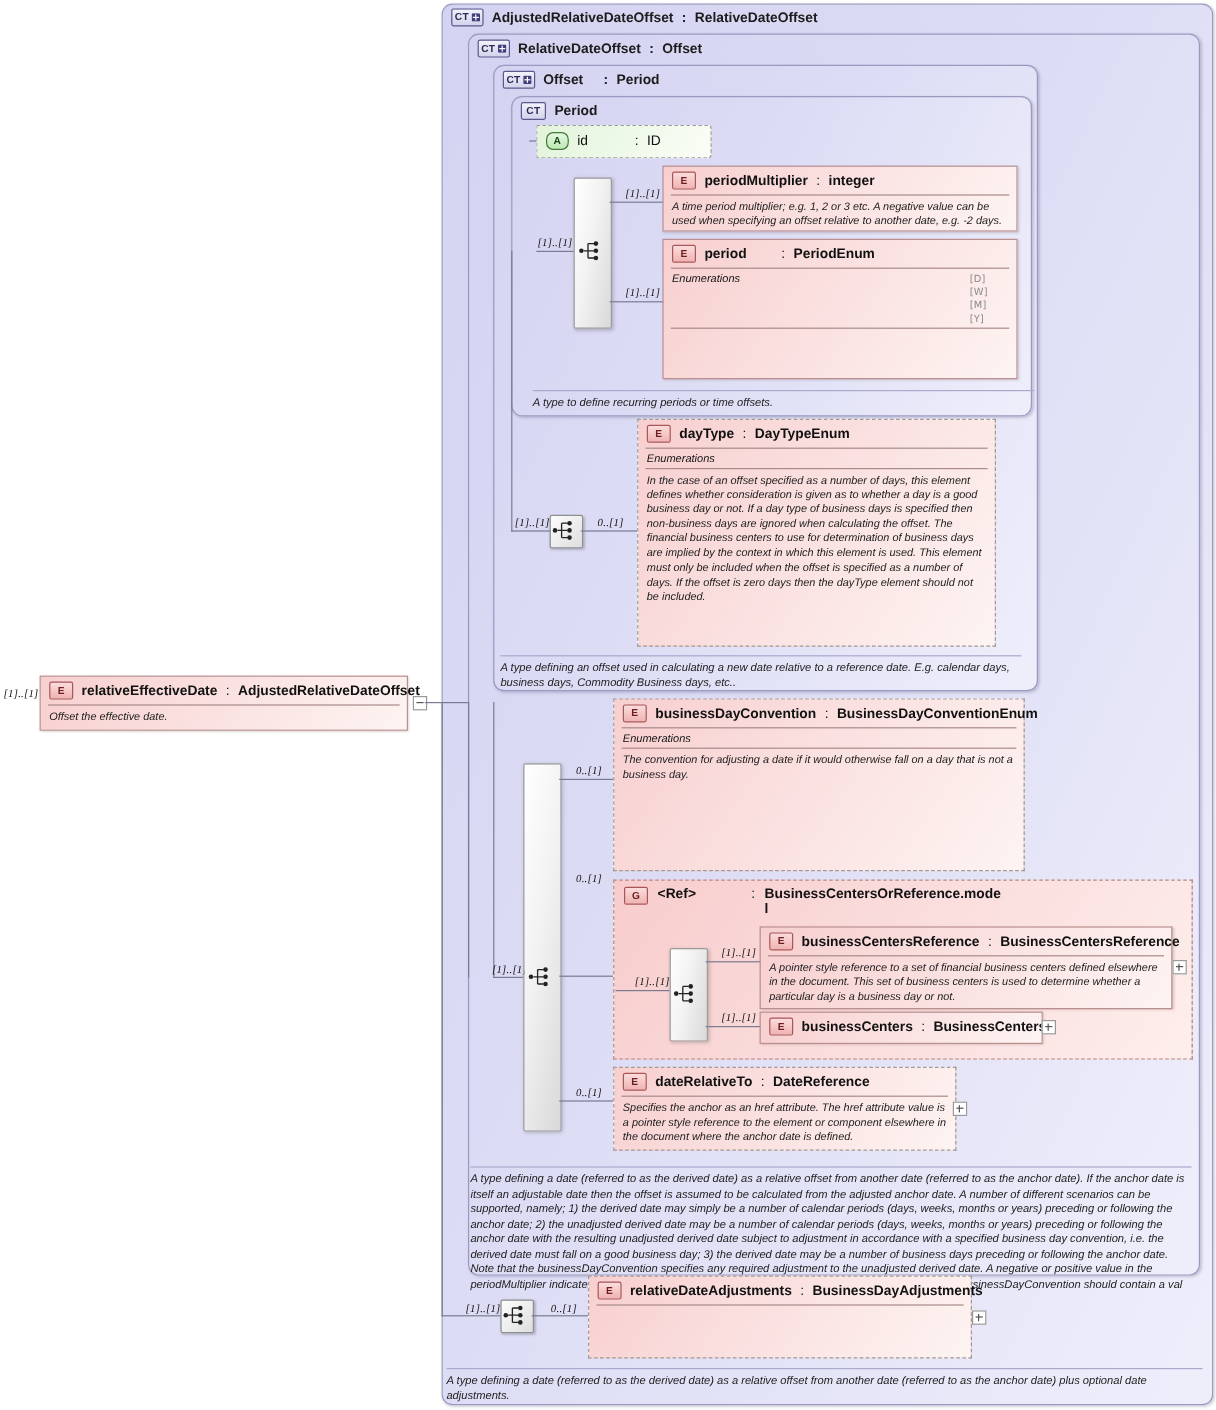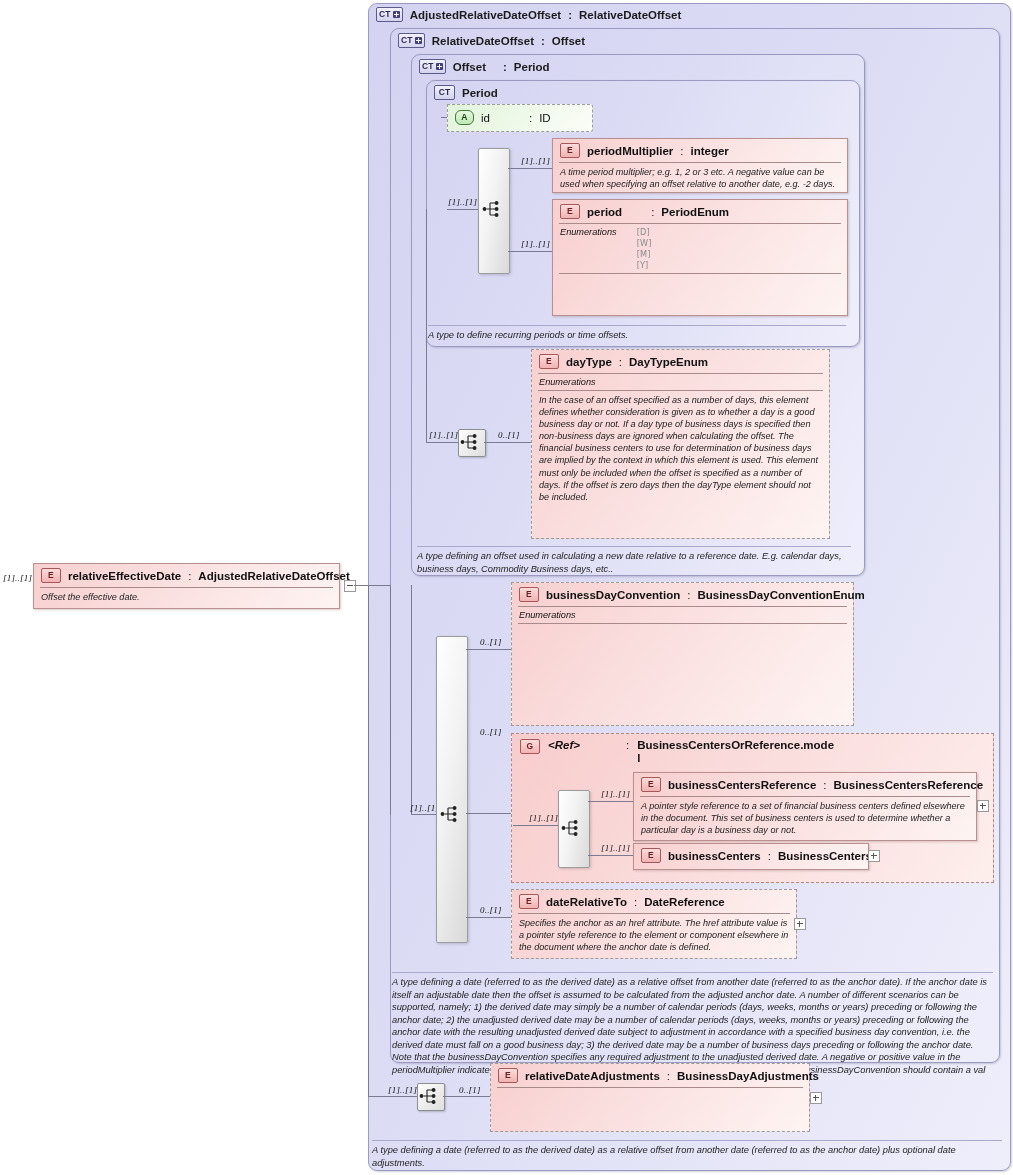--- a/index.html
+++ b/index.html
@@ -77,37 +77,37 @@
     padding:4px 7px 4px 7px;font-size:11.5px;color:#111;white-space:nowrap;
   }
   .ebox-title .nm{font-weight:bold;}
   .ebox-title .ty{font-weight:bold;}
   .ebox-sep{height:1px;background:#a88a8a;margin:0 6px;}
   .ebox-doc{
     font-size:9.1px;font-style:italic;color:#1b1b1b;line-height:1.33;
     padding:3px 7px 5px 7px;
   }
   .enum{
-    display:flex;gap:20px;font-size:9.2px;padding:3px 8px 3px 7px;color:#111;
+    display:flex;gap:20px;font-size:9.2px;padding:3px 24px 3px 7px;color:#111;justify-content:space-between;
   }
   .enum .lbl{font-style:italic;white-space:nowrap;}
   .enum .vals{display:flex;flex-direction:column;gap:1px;color:#8b8b8b;
     font-family:"DejaVu Sans", sans-serif;font-size:8.2px;letter-spacing:.1px;}
 
   
   .gbox{
     position:absolute;
     background:linear-gradient(125deg,#f8cccc 0%,#fadcdc 45%,#fdeeec 100%);
     border:1px dashed #b08888;
   }
   .gbox-title{
     display:flex;align-items:flex-start;gap:8px;
     padding:5px 8px;font-size:11.5px;color:#111;white-space:nowrap;
   }
-  .gbox-title .nm{font-weight:bold;font-style:italic;}
+  .gbox-title .nm{font-weight:bold;}
   .gbox-title .ty{font-weight:bold;line-height:1.15;white-space:pre-line;}
 
   
   .seq{
     position:absolute;width:26px;height:26px;
     border:1px solid #8e8e8e;border-radius:2px;
     background:linear-gradient(135deg,#fdfdfd,#dedede);
     box-shadow:1px 1px 2px rgba(0,0,0,.2);
   }
   .seq-tall{
@@ -166,21 +166,21 @@
     <span class="tsep" style="margin-left:10px;">:</span>
     <span class="tname">Period</span>
   </div>
 
   <div class="ct-frame" style="left:426px;top:80px;width:432px;height:265px;"></div>
   <div class="ct-head" style="left:434px;top:85px;">
     <span class="badge ct">CT</span>
     <span class="tname">Period</span>
   </div>
 
-  <div class="frame-doc" style="left:428px;top:325px;width:418px;">A type to define recurring periods or time offsets.</div>
+  <div class="frame-doc" style="left:444px;top:325px;width:418px;">A type to define recurring periods or time offsets.</div>
 
   <div class="line hline" style="left:441px;top:117px;width:10px;"></div>
   <div class="ebox attr" style="left:447px;top:104px;width:144px;height:26px;border-radius:0 3px 3px 0;">
     <div class="ebox-title" style="padding:5px 7px;">
       <span class="badge a">A</span>
       <span class="nm" style="font-weight:normal;">id</span>
       <span style="margin-left:32px;">:</span>
       <span>ID</span>
     </div>
   </div>
@@ -297,20 +297,21 @@
       <span class="badge e">E</span>
       <span class="nm">businessDayConvention</span>
       <span>:</span>
       <span class="ty">BusinessDayConventionEnum</span>
     </div>
     <div class="ebox-sep"></div>
     <div class="enum">
       <span class="lbl">Enumerations</span>
     </div>
     <div class="ebox-sep"></div>
+    <div class="ebox-doc">The convention for adjusting a date if it would otherwise fall on a day that is not a business day.</div>
   </div>
 
   <div class="line hline" style="left:466px;top:813px;width:45px;"></div>
   <div class="card" style="left:480px;top:727px;">0..[1]</div>
 
   <div class="gbox" style="left:511px;top:733px;width:481px;height:148px;">
     <div class="gbox-title">
       <span class="badge g">G</span>
       <span class="nm">&lt;Ref&gt;</span>
       <span style="margin-left:38px;">:</span>

